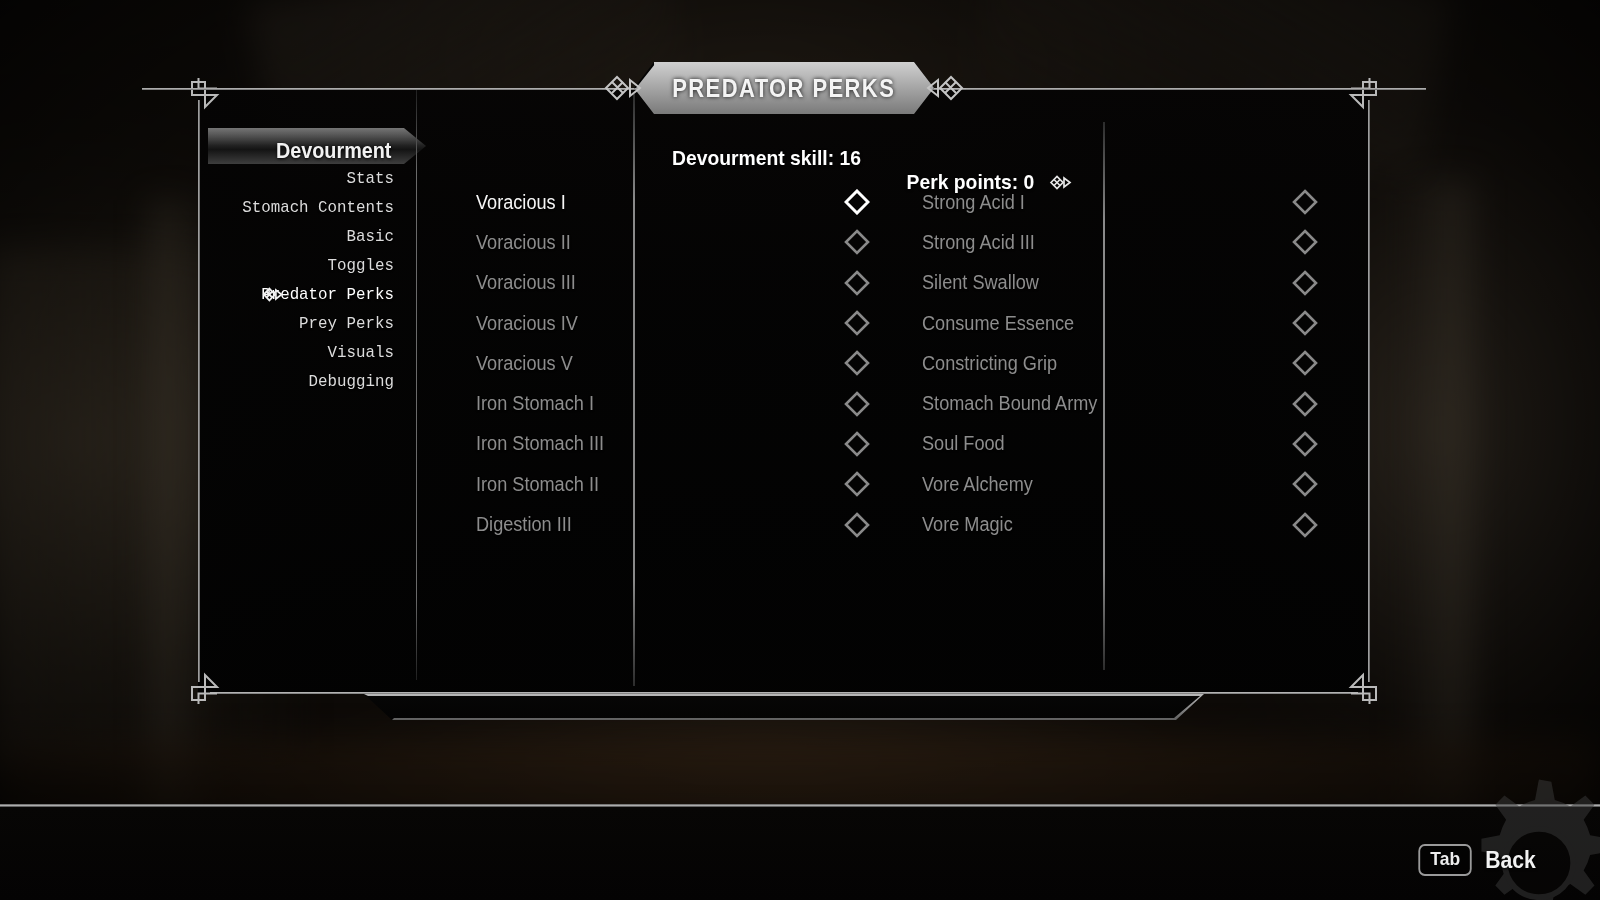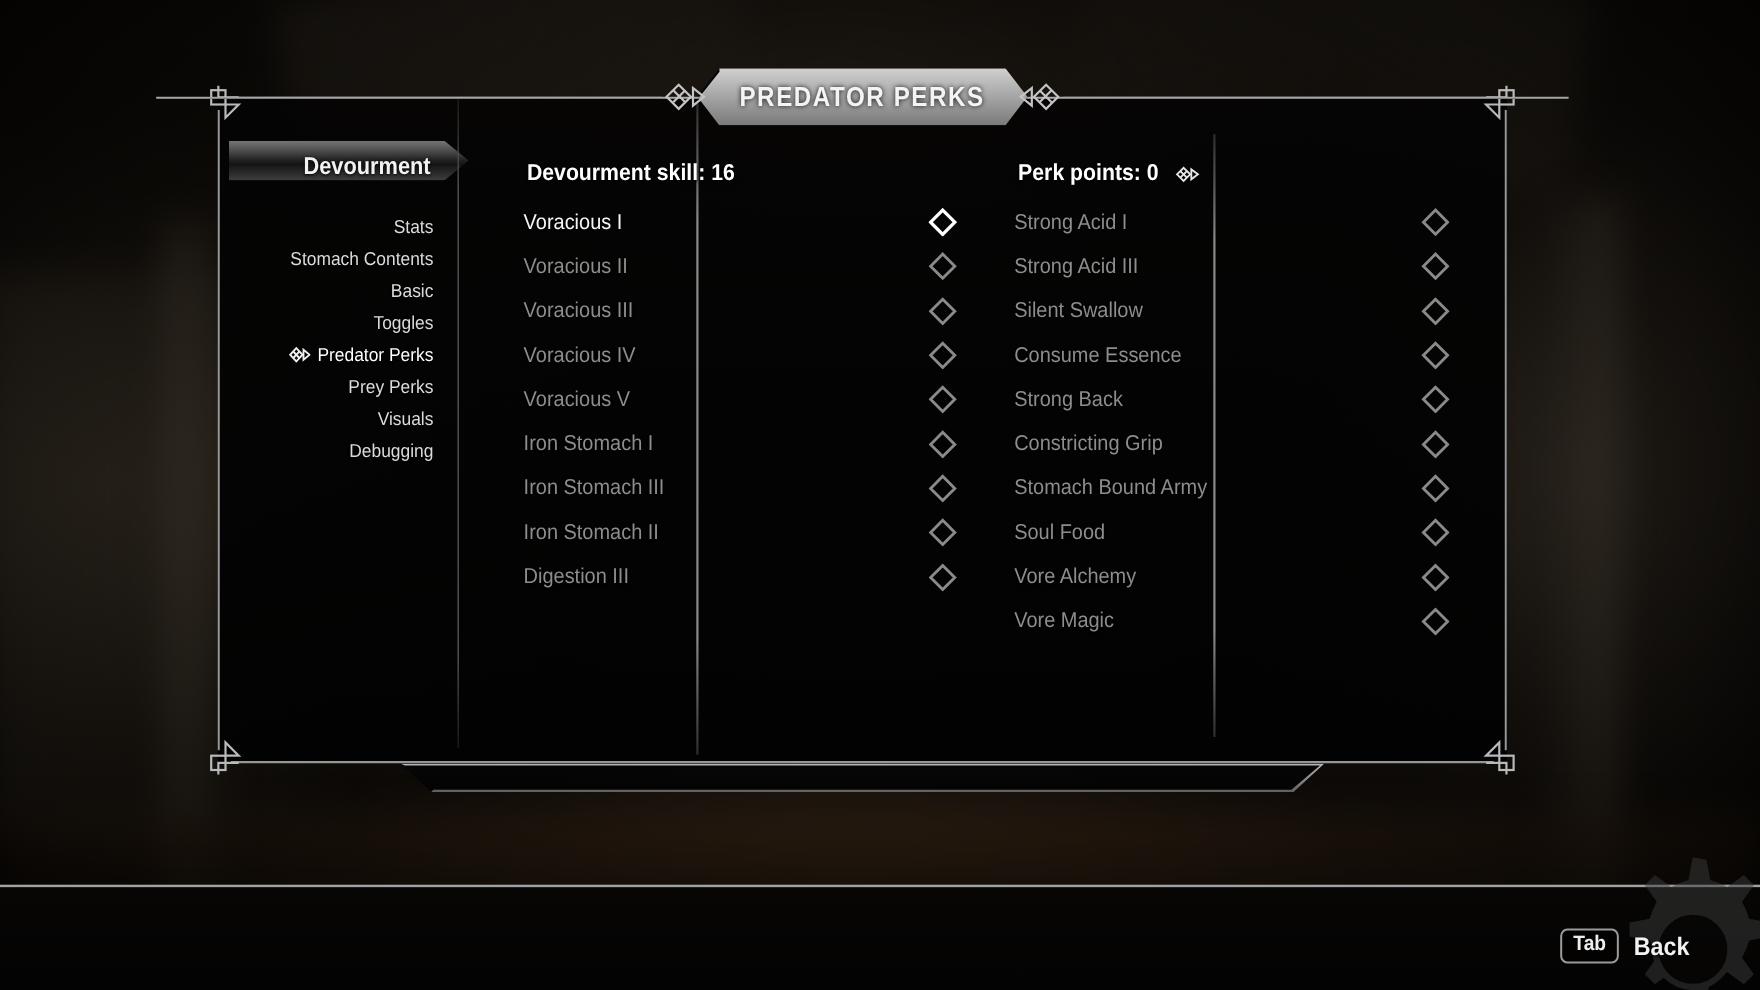--- a/index.html
+++ b/index.html
@@ -113,41 +113,41 @@
   }
   #nav-header-bg::after {
     content:""; position:absolute; inset:0;
     background:linear-gradient(180deg,rgba(255,255,255,.16),rgba(255,255,255,0) 48%);
     clip-path:polygon(0 0, 196px 0, 218px 50%, 196px 100%, 0 100%);
   }
   #nav-header-label {
     position:relative; z-index:2; color:#f2f2f2; font-size:22px; font-weight:bold;
     padding-right:30px; transform:scaleX(.9); text-shadow:0 1px 3px rgba(0,0,0,.95);
   }
-  #nav-list { margin-top:28px; padding-right:22px; }
+  #nav-list { margin-top:0; padding-right:22px;font-family:Liberation Mono, monospace; }
   .nav-item {
     position:relative; height:29px;
     display:flex; align-items:center; justify-content:flex-end;
     color:#dcdcdc; font-size:17px; transform:scaleX(.93);
     transform-origin:right center;
     text-shadow:0 1px 2px rgba(0,0,0,.9);
   }
   .nav-item .nav-marker { position:absolute; left:52px; width:24px; height:19px; }
   .nav-item.selected { color:#ffffff; }
 
   
   #content { position:absolute; left:218px; top:0; right:0; height:100%; }
   .v-divider { position:absolute; background:linear-gradient(180deg,#2c2c2c,#8a8a8a 18%,#8a8a8a 82%,#2c2c2c); width:2px; }
   #div-sidebar-a { left:207px; top:6px;  height:592px; width:1px; background:linear-gradient(180deg,#1f1f1f,#6a6a6a 14%,#6a6a6a 86%,#1f1f1f); }
   #div-sidebar-b { left:217px; top:6px;  height:592px; }
   #div-middle    { left:687px; top:34px; height:548px; }
 
   #stat-row {
-    position:absolute; left:63px; top:58px; width:630px;
-    display:flex; align-items:center;
+    position:absolute; left:44px; top:58px; width:630px;
+    display:flex; align-items:center;flex-direction:column;
   }
   #skill-label  { color:#ffffff; font-size:21px; font-weight:bold; transform:scaleX(.92); transform-origin:left center; text-shadow:0 1px 3px #000; }
   #points-group { display:flex; align-items:center; gap:8px; margin-left:auto; padding-right:18px; }
   #points-label { color:#ffffff; font-size:21px; font-weight:bold; transform:scaleX(.92); text-shadow:0 1px 3px #000; }
   #points-marker { width:24px; height:19px; }
 
   .perk-col { position:absolute; top:94px; width:420px; }
   #perk-col-left  { left:60px; }
   #perk-col-right { left:506px; }
   .perk-row {
@@ -410,26 +410,20 @@
               <polygon points="13,2 24,13 13,24 2,13"></polygon>
             </svg></span>
         </div>
         <div class="perk-row">
           <span class="perk-name">Consume Essence</span>
           <span class="perk-box"><svg viewBox="0 0 26 26" width="26" height="26">
               <polygon points="13,2 24,13 13,24 2,13"></polygon>
             </svg></span>
         </div>
         <div class="perk-row">
-          <span class="perk-name">Strong Back</span>
-          <span class="perk-box"><svg viewBox="0 0 26 26" width="26" height="26">
-              <polygon points="13,2 24,13 13,24 2,13"></polygon>
-            </svg></span>
-        </div>
-        <div class="perk-row">
           <span class="perk-name">Constricting Grip</span>
           <span class="perk-box"><svg viewBox="0 0 26 26" width="26" height="26">
               <polygon points="13,2 24,13 13,24 2,13"></polygon>
             </svg></span>
         </div>
         <div class="perk-row">
           <span class="perk-name">Stomach Bound Army</span>
           <span class="perk-box"><svg viewBox="0 0 26 26" width="26" height="26">
               <polygon points="13,2 24,13 13,24 2,13"></polygon>
             </svg></span>

